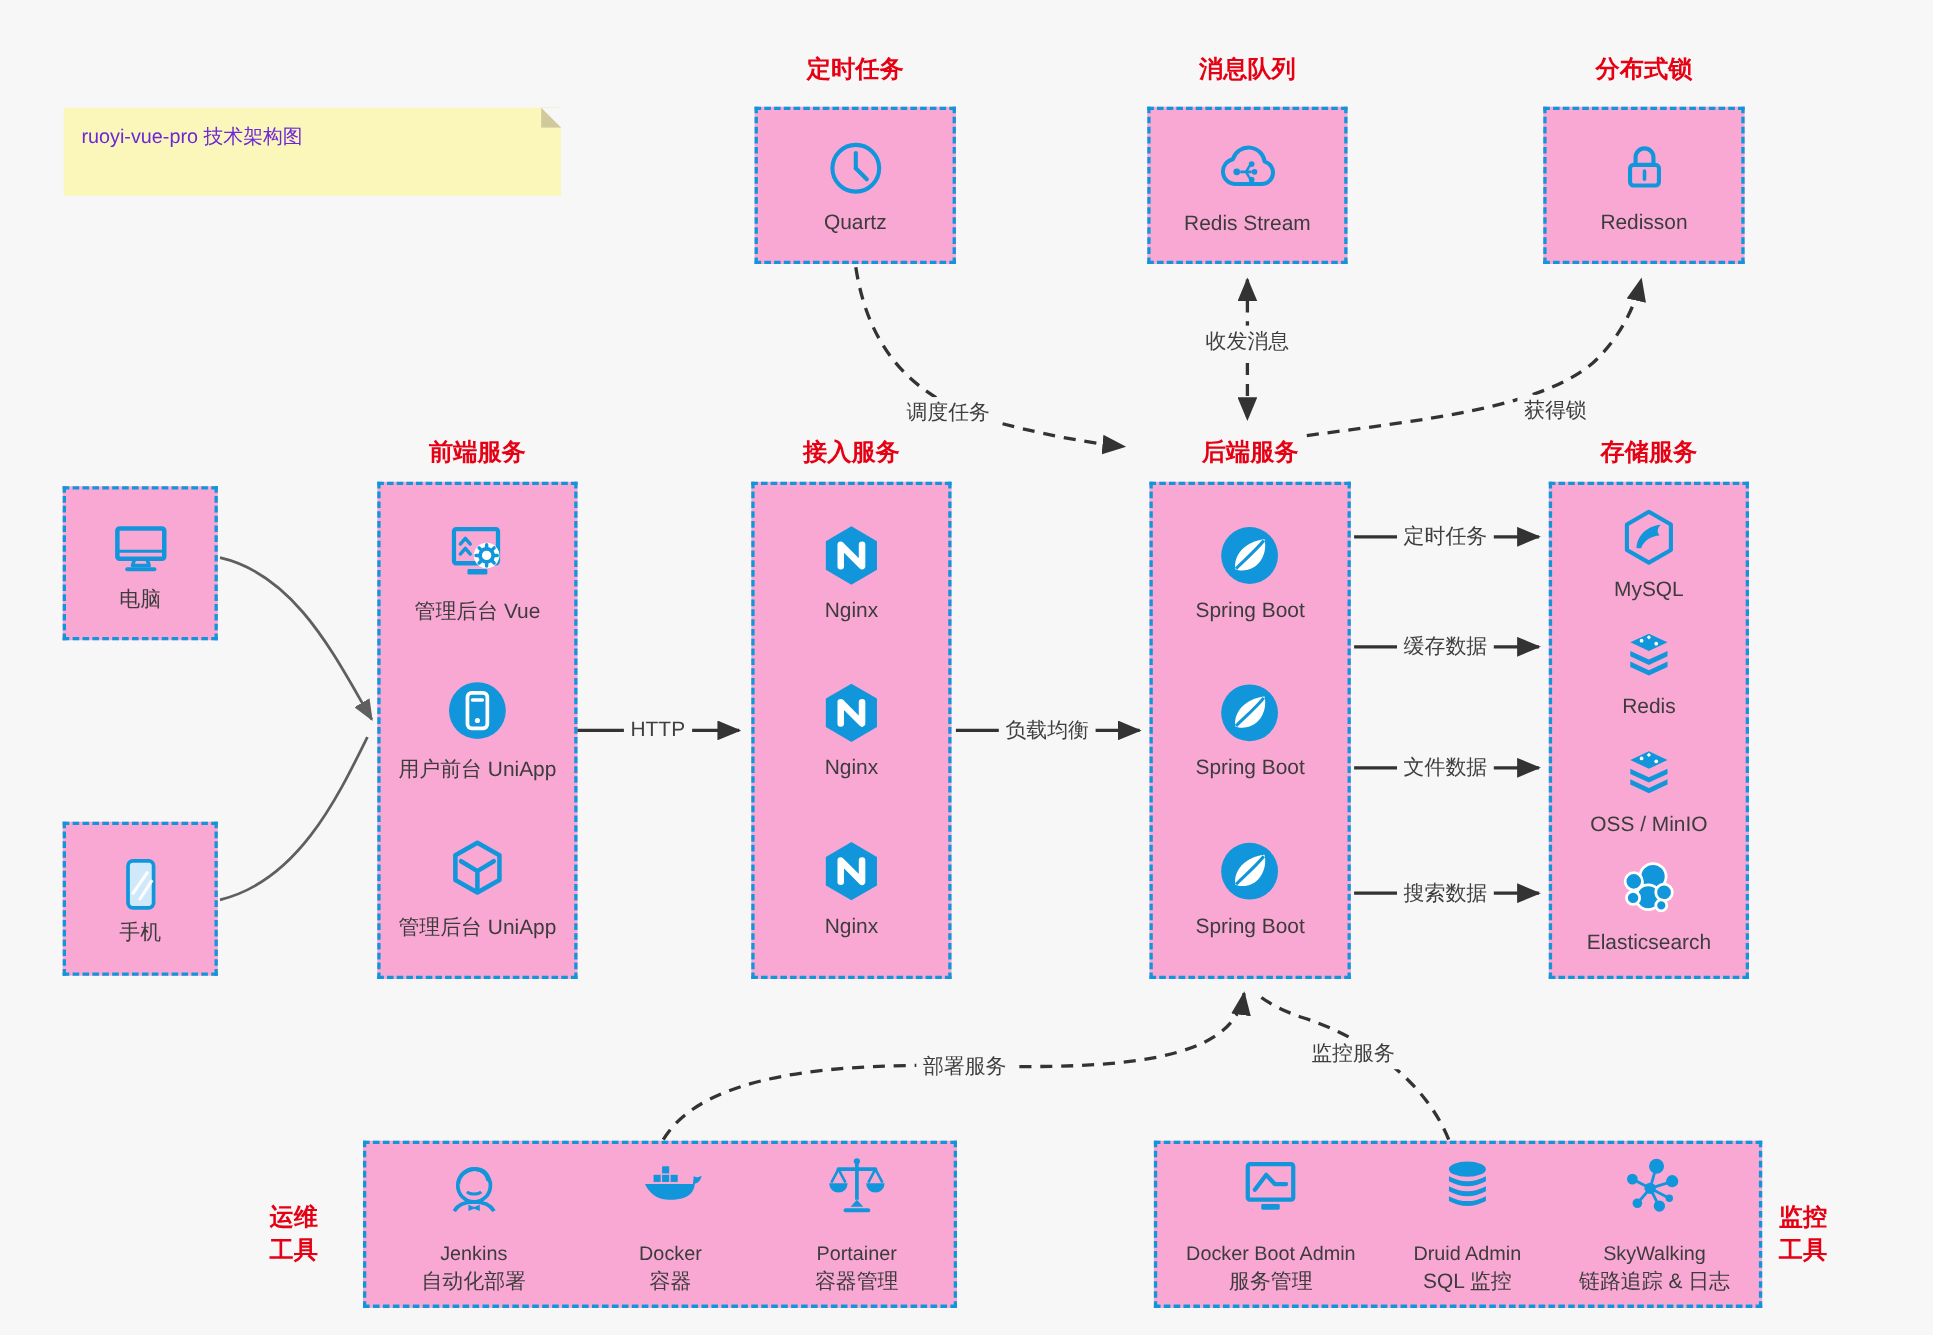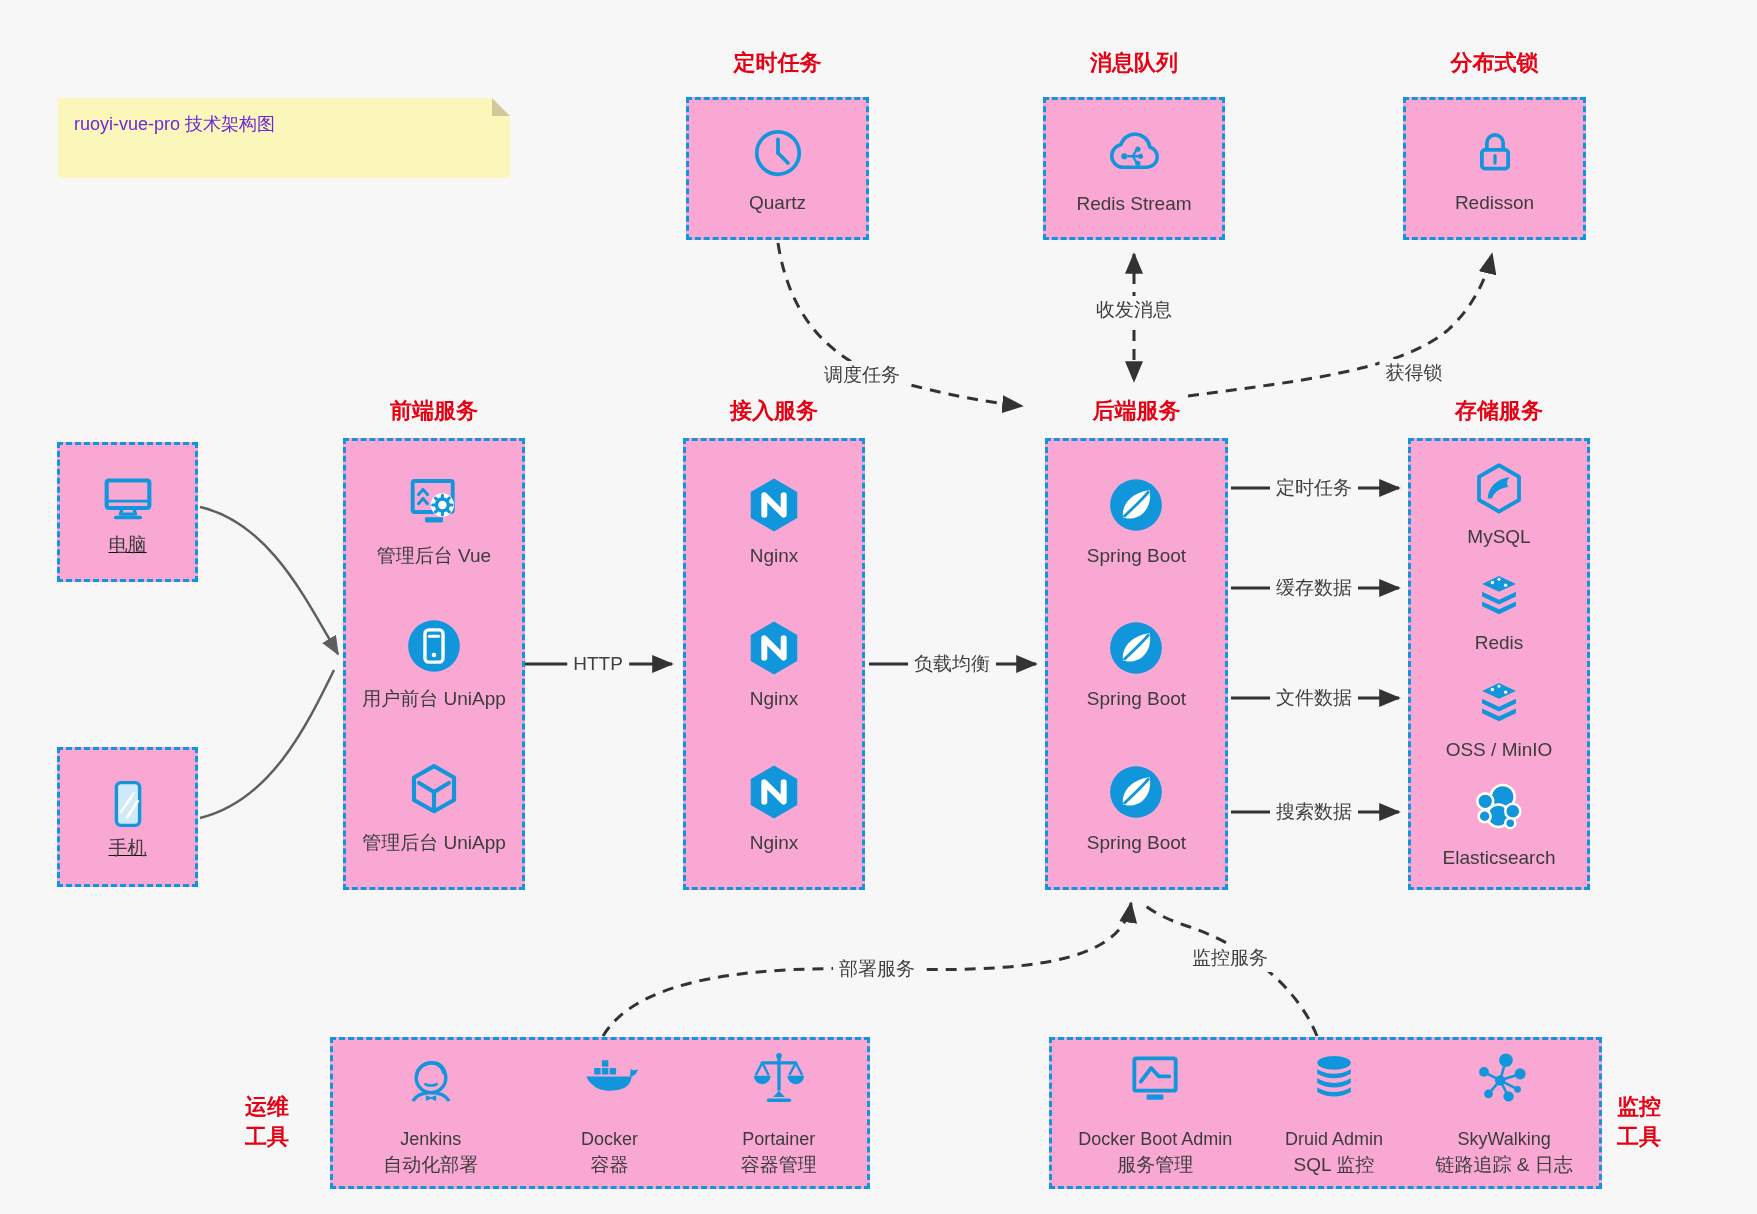--- a/index.html
+++ b/index.html
@@ -2,21 +2,21 @@
 <html><head>
 <meta charset="utf-8">
 <style>
   html,body{margin:0;padding:0;}
   body{background:#f7f7f8;font-family:"Liberation Sans","DejaVu Sans",sans-serif;}
   #canvas{position:relative;width:1757px;height:1214px;background:#f7f7f8;overflow:hidden;}
 
   .dbox{position:absolute;border:3px dashed #1296db;background:#f9a8d4;box-sizing:border-box;
         display:flex;flex-direction:column;align-items:center;z-index:2;}
   .topbox{justify-content:center;gap:9px;}
-  .clientbox{justify-content:center;text-decoration:underline;}
+  .clientbox{justify-content:center;}
   .col{justify-content:space-around;padding:8px 0;}
   .hbox{flex-direction:row;justify-content:space-around;align-items:center;}
 
   .nitem{display:flex;flex-direction:column;align-items:center;gap:9px;}
   .nlabel{font-size:19px;color:#3c3c3c;white-space:nowrap;}
   .bitem{display:flex;flex-direction:column;align-items:center;}
   .bname{font-size:18px;color:#3c3c3c;margin-top:19px;white-space:nowrap;}
   .bdesc{font-size:19px;color:#3c3c3c;margin-top:2px;white-space:nowrap;}
 
   .gtitle{position:absolute;font-size:22px;font-weight:bold;color:#e60013;text-align:center;z-index:3;white-space:nowrap;}

